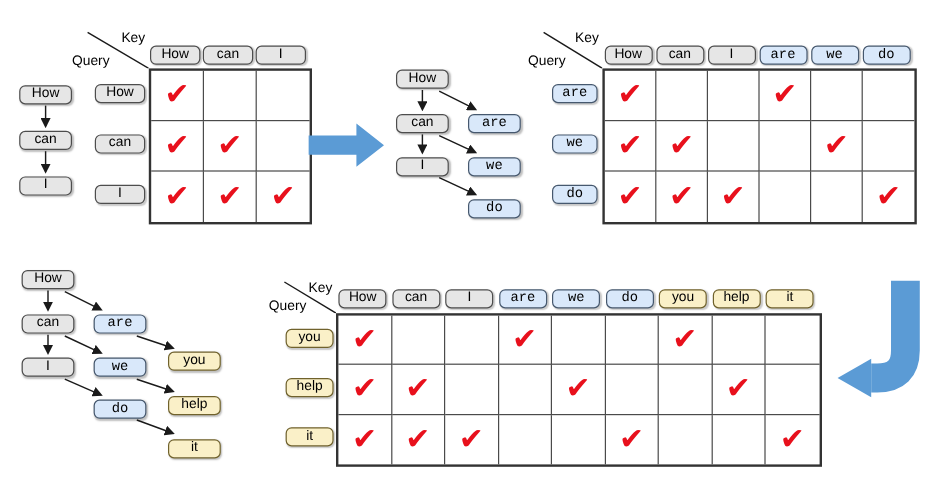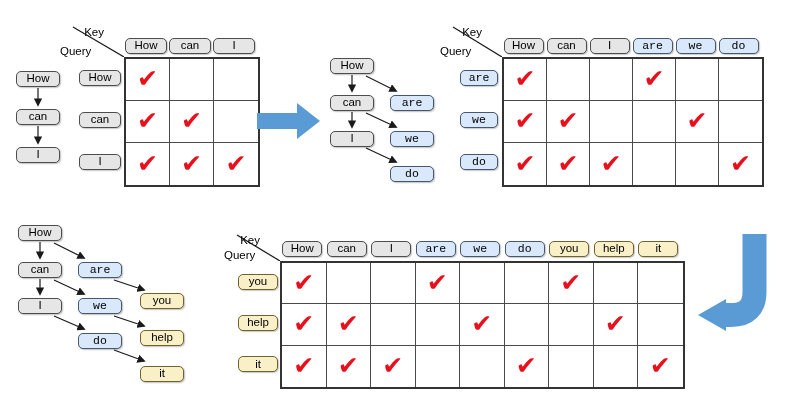--- a/index.html
+++ b/index.html
@@ -33,21 +33,21 @@
   }
   .cell.lastc{border-right:none;}
   .cell.lastr{border-bottom:none;}
   .check{
     font-family:"DejaVu Sans",sans-serif;
     color:var(--check);font-size:25px;font-weight:bold;line-height:1;
     transform:translateY(-1px);
   }
   .corner{position:absolute;z-index:2;font-size:11.5px;}
   .corner svg{position:absolute;left:0;top:0;}
-  .corner .ck{position:absolute;right:20px;top:0;}
+  .corner .ck{position:absolute;right:3px;top:0;}
   .corner .cq{position:absolute;left:0;bottom:0;}
   .flow{position:absolute;z-index:2;}
 </style>
 </head>
 <body>
 
 <div class="canvas">
 
   <svg class="overlay" width="788" height="402">
     <defs>

